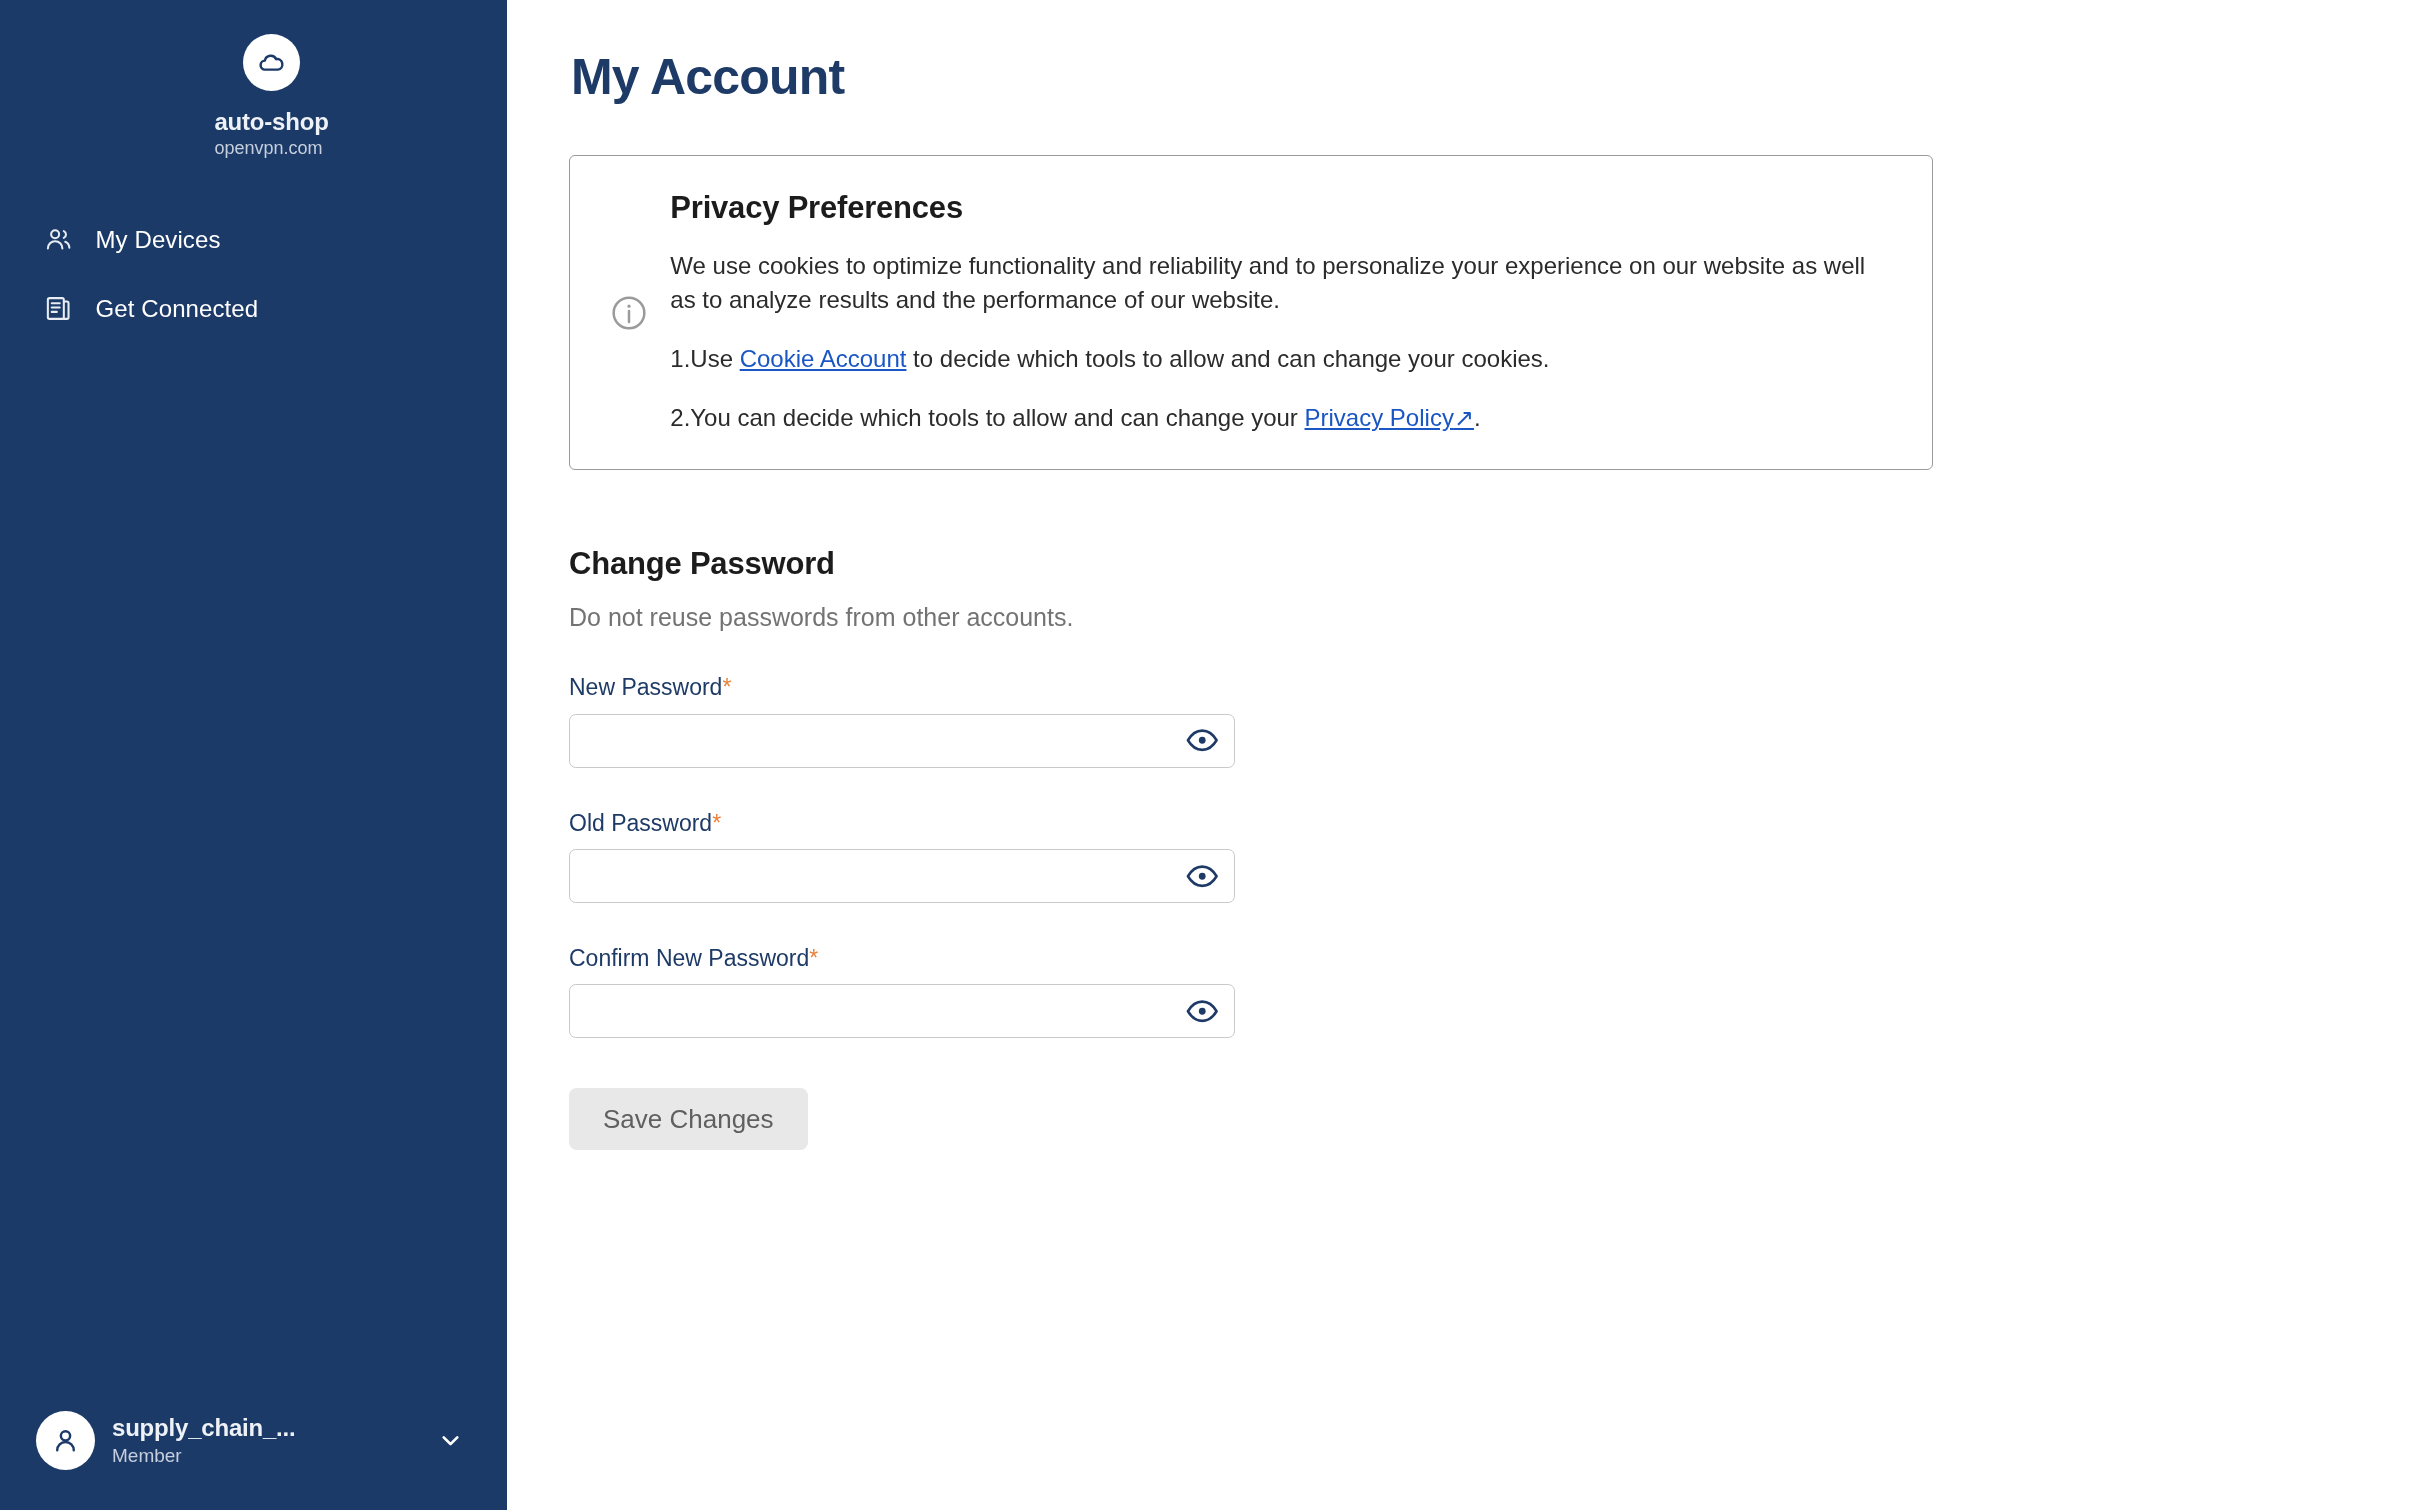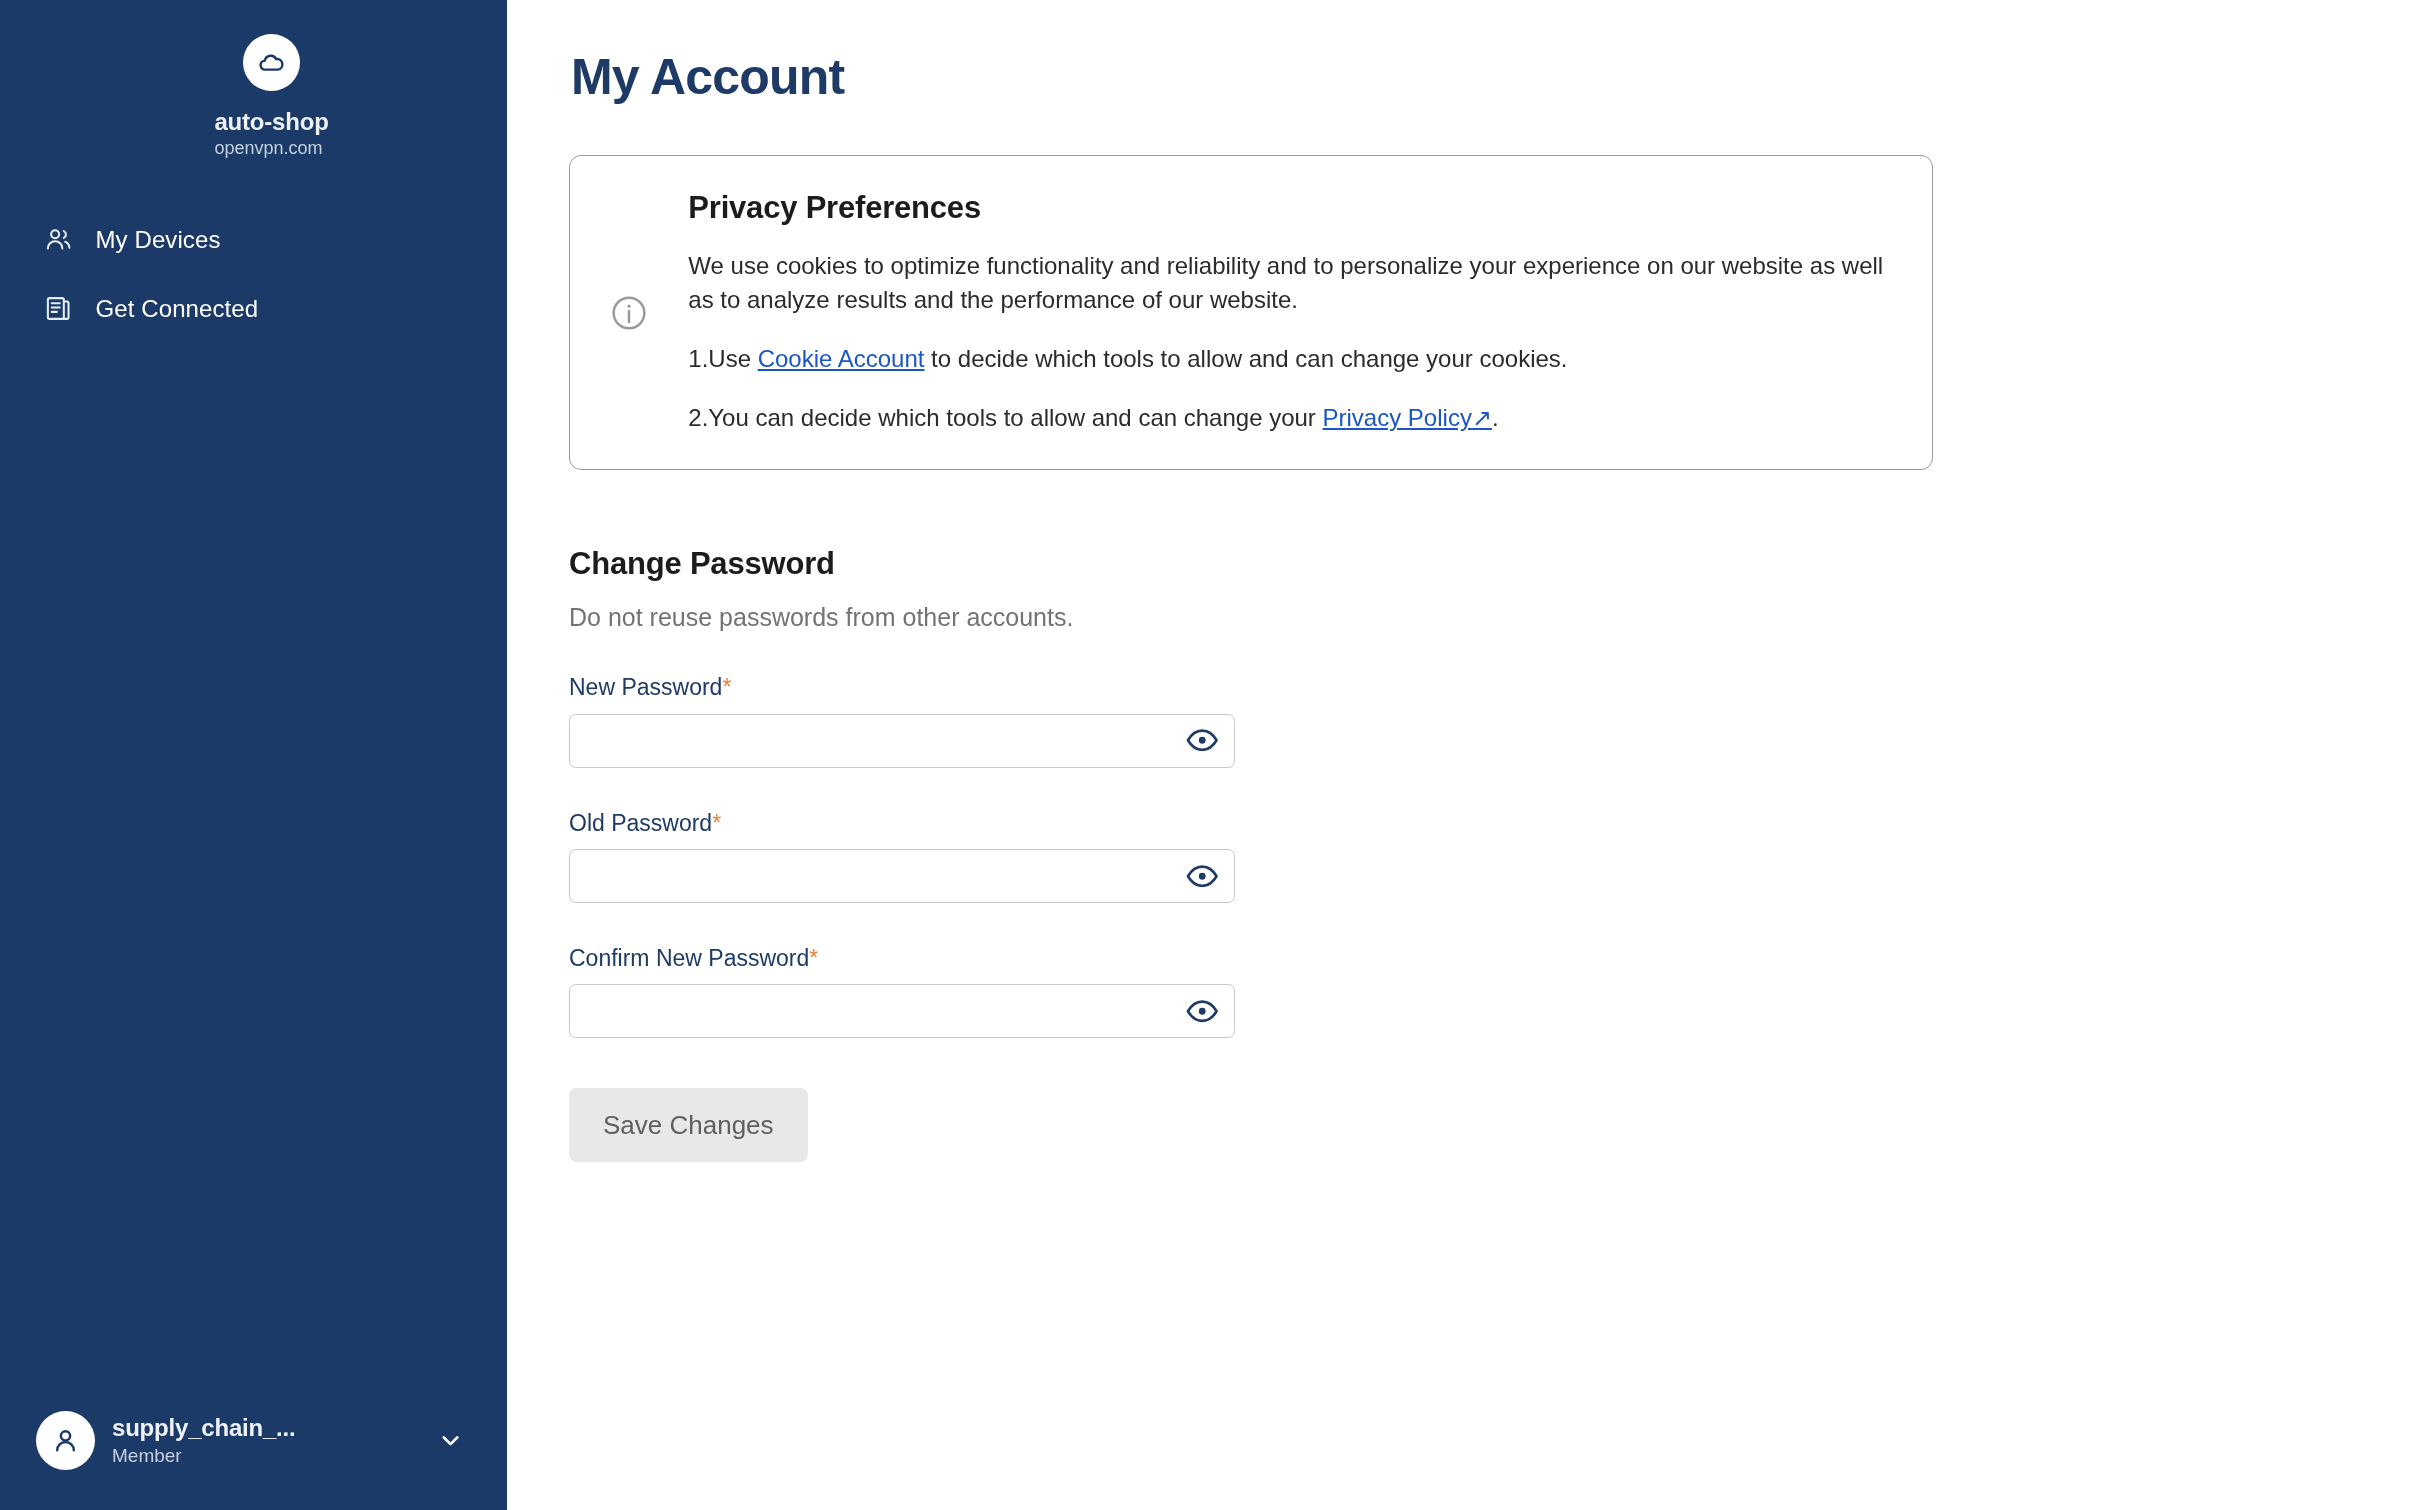--- a/index.html
+++ b/index.html
@@ -157,25 +157,25 @@
     font-weight: bold;
     letter-spacing: -0.8px;
     line-height: 1.1;
     margin: 0 0 0 1.9px;
   }
 
   .privacy-card {
     margin-top: 50px;
     width: 1364px;
     border: 1.5px solid #9a9a9a;
-    border-radius: 12px;
+    border-radius: 6px;
     padding: 34px 48px 34px 38px;
     display: flex;
     align-items: center;
-    gap: 23px;
+    gap: 5px;
     background: #ffffff;
   }
   .info-icon {
     width: 42px; height: 42px; flex: 0 0 42px;
     display: flex; align-items: center; justify-content: center;
   }
   .card-body { flex: 1 1 auto; padding-left: 15.3px; }
   .card-title {
     color: #1c1c1c;
     font-size: 31px;
@@ -260,21 +260,21 @@
 
   .save-btn {
     margin-top: 50px;
     background: #e8e8e8;
     color: #5f5f5f;
     border: none;
     border-radius: 7.6px;
     font-size: 26px;
     font-family: "Liberation Sans", sans-serif;
     padding: 0 34px;
-    height: 74px;
+    height: 62px;
     cursor: pointer;
   }
 </style>
 </head>
 <body>
 
 <div class="app">
 
   <aside class="sidebar">
 

